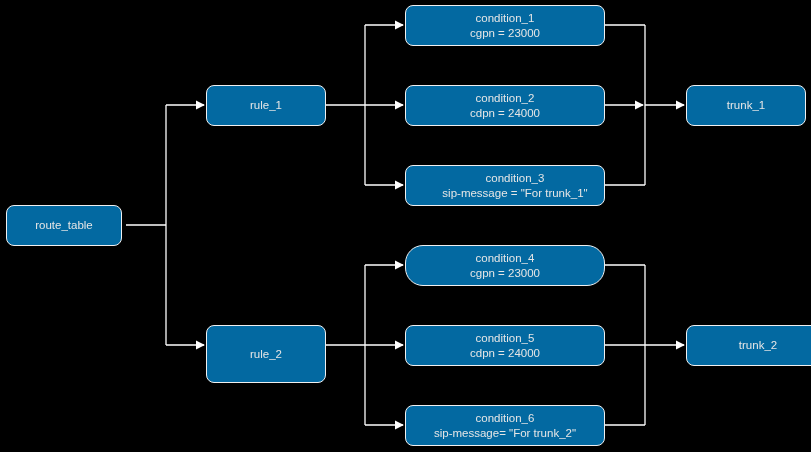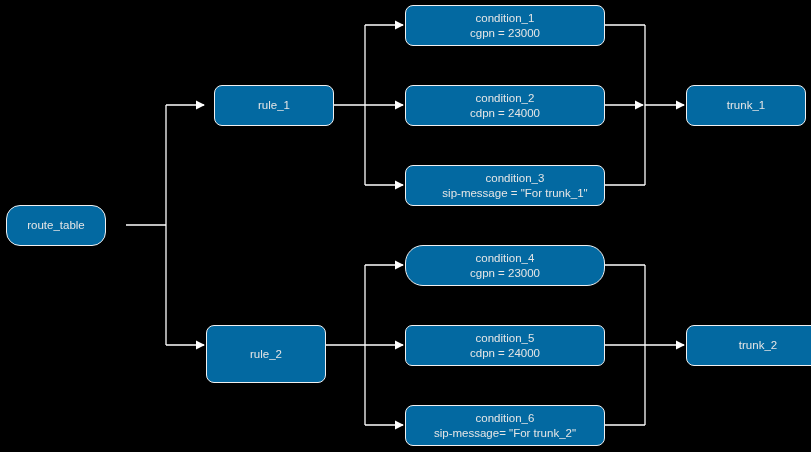--- a/index.html
+++ b/index.html
@@ -87,25 +87,25 @@
 
       <path d="M 605 265 L 645 265"></path>
       <path d="M 605 425 L 645 425"></path>
       <path d="M 645 265 L 645 425"></path>
       <path d="M 605 345 L 645 345"></path>
       <path d="M 645 345 L 684 345" marker-end="url(#arrow)"></path>
 
     </g>
   </svg>
 
-  <div class="node" style="left:6px; top:205px; width:100px; height:41px;border-radius:14px;">
+  <div class="node" style="left:6px; top:205px; width:116px; height:41px;">
     <span>route_table</span>
   </div>
 
-  <div class="node" style="left:206px; top:85px; width:120px; height:41px;margin-left:8px;">
+  <div class="node" style="left:206px; top:85px; width:120px; height:41px;">
     <span>rule_1</span>
   </div>
 
   <div class="node" style="left:206px; top:325px; width:120px; height:58px;text-align:right;">
     <span>rule_2</span>
   </div>
 
   <div class="node" style="left:405px; top:5px; width:200px; height:41px;">
     <span>condition_1</span>
     <span class="line2">cgpn = 23000</span>
@@ -119,21 +119,21 @@
   <div class="node" style="left:405px; top:165px; width:200px; height:41px;padding-left:20px;">
     <span>condition_3</span>
     <span class="line2">sip-message = "For trunk_1"</span>
   </div>
 
   <div class="node" style="left:405px; top:245px; width:200px; height:41px;border-radius:18px;">
     <span>condition_4</span>
     <span class="line2">cgpn = 23000</span>
   </div>
 
-  <div class="node" style="left:405px; top:325px; width:200px; height:41px;border-radius:7px;">
+  <div class="node" style="left:405px; top:325px; width:200px; height:41px;">
     <span>condition_5</span>
     <span class="line2">cdpn = 24000</span>
   </div>
 
   <div class="node" style="left:405px; top:405px; width:200px; height:41px;">
     <span>condition_6</span>
     <span class="line2">sip-message= "For trunk_2"</span>
   </div>
 
   <div class="node" style="left:686px; top:85px; width:120px; height:41px;justify-content:center;">

